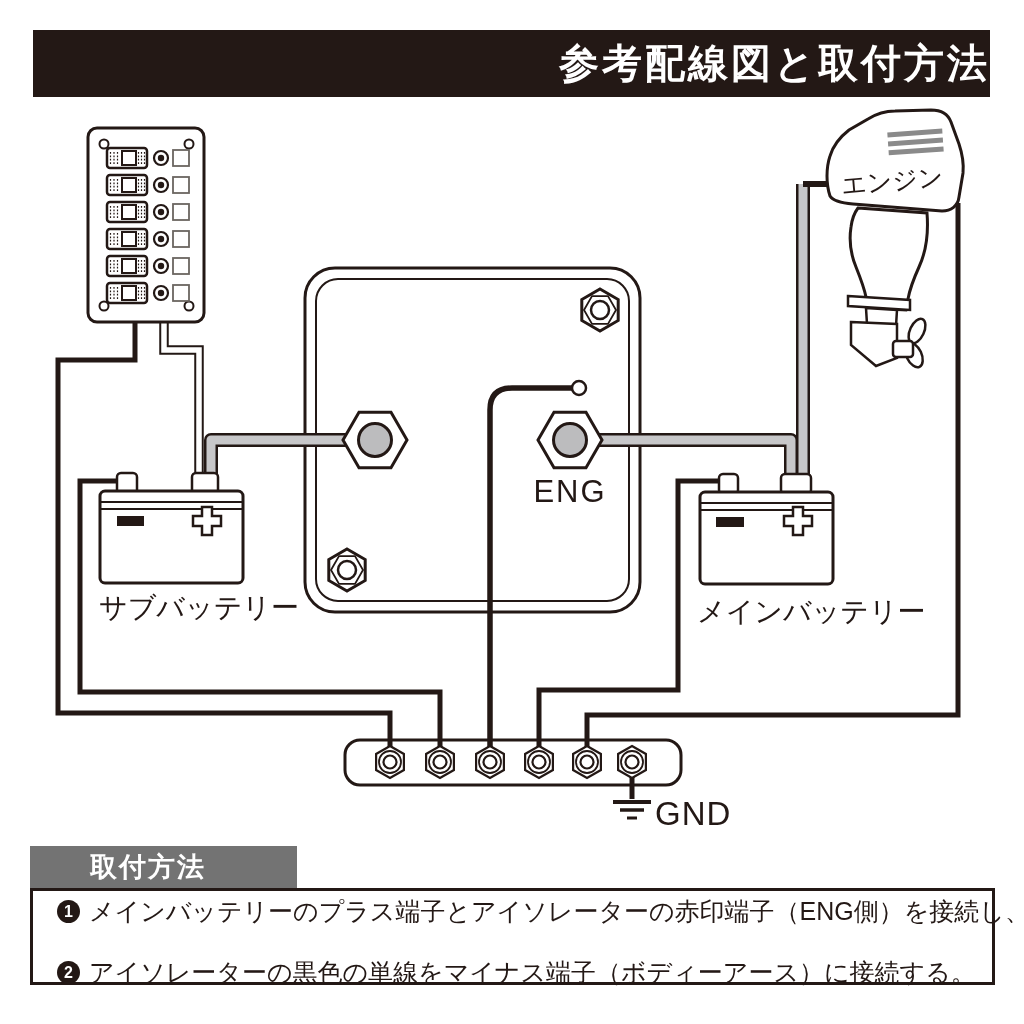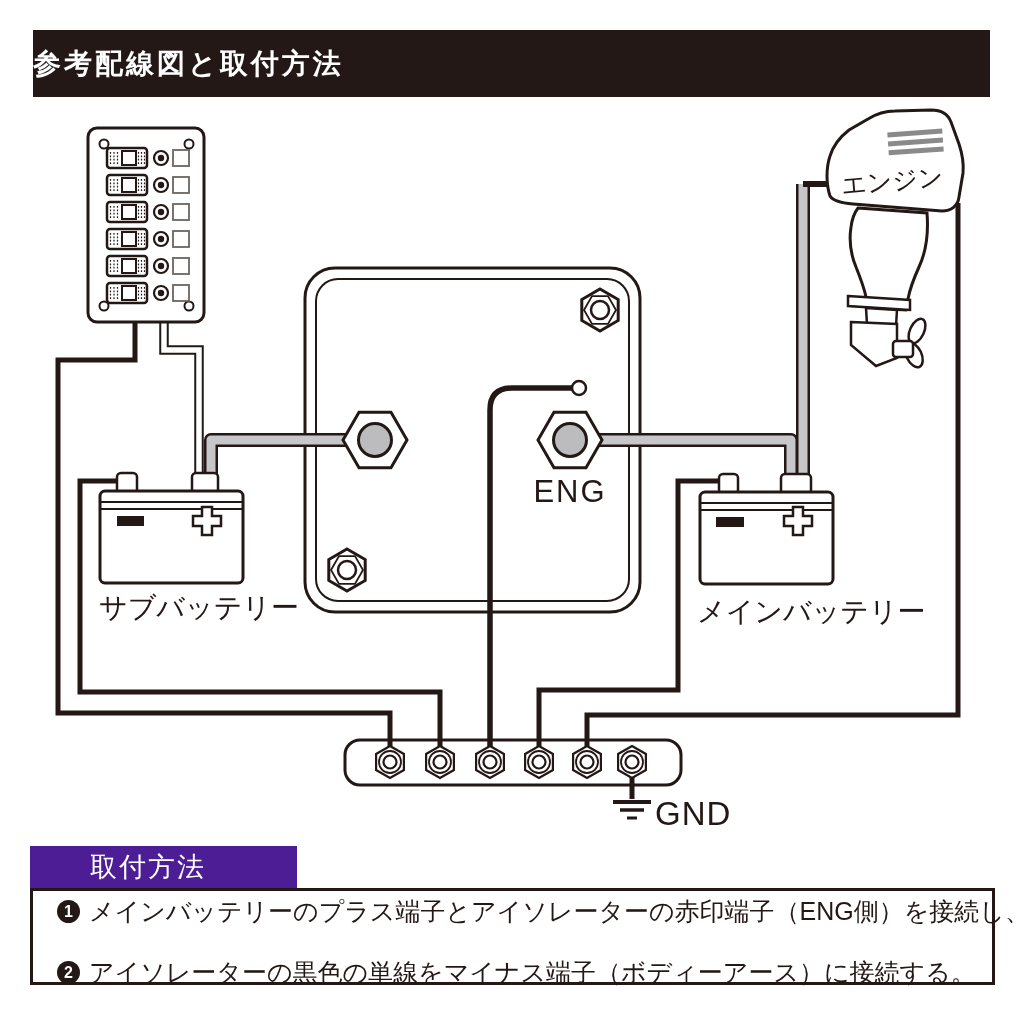--- a/index.html
+++ b/index.html
@@ -1,25 +1,25 @@
 <!DOCTYPE html>
 <html><head>
 <meta charset="utf-8">
 <style>
   html,body{margin:0;padding:0;background:#fff;}
   .stage{position:relative;width:1024px;height:1024px;background:#ffffff;
          font-family:"Liberation Sans",sans-serif;overflow:hidden;}
   .outer-border{position:absolute;left:17px;top:14px;width:984px;height:978px;
 novalidate border:3px solid #231815;border-radius:24px;box-sizing:border-box;}
   .title-bar{position:absolute;left:33px;top:30px;width:957px;height:67px;
-         background:#231815;color:#ffffff;font-size:28px;font-weight:bold;
-         letter-spacing:3px;text-align:left;line-height:67px;}
+         background:#231815;color:#ffffff;font-size:40px;font-weight:bold;
+         letter-spacing:3px;text-align:right;line-height:67px;}
   svg text{fill:#231815;}
   .howto-header{position:absolute;left:30px;top:846px;width:267px;height:42px;
-         background:#4c1d95;color:#fff;font-size:27px;font-weight:normal;
+         background:#737373;color:#fff;font-size:27px;font-weight:bold;
          line-height:42px;padding-left:60px;box-sizing:border-box;letter-spacing:2px;}
   .howto-box{position:absolute;left:30px;top:888px;width:965px;height:97px;
          border:3px solid #231815;background:#fff;box-sizing:border-box;}
   .howto-line{position:absolute;left:0;width:100%;height:31px;display:flex;align-items:center;}
   .howto-line .badge{position:absolute;left:24px;width:23px;height:23px;border-radius:50%;
          background:#231815;color:#fff;font-size:16px;font-weight:bold;text-align:center;
          line-height:23px;}
   .howto-line .txt{position:absolute;left:56px;font-size:25px;color:#231815;
          letter-spacing:0px;white-space:nowrap;}
   .l1{top:5px;} .l2{top:36px;} .l3{top:66px;}

